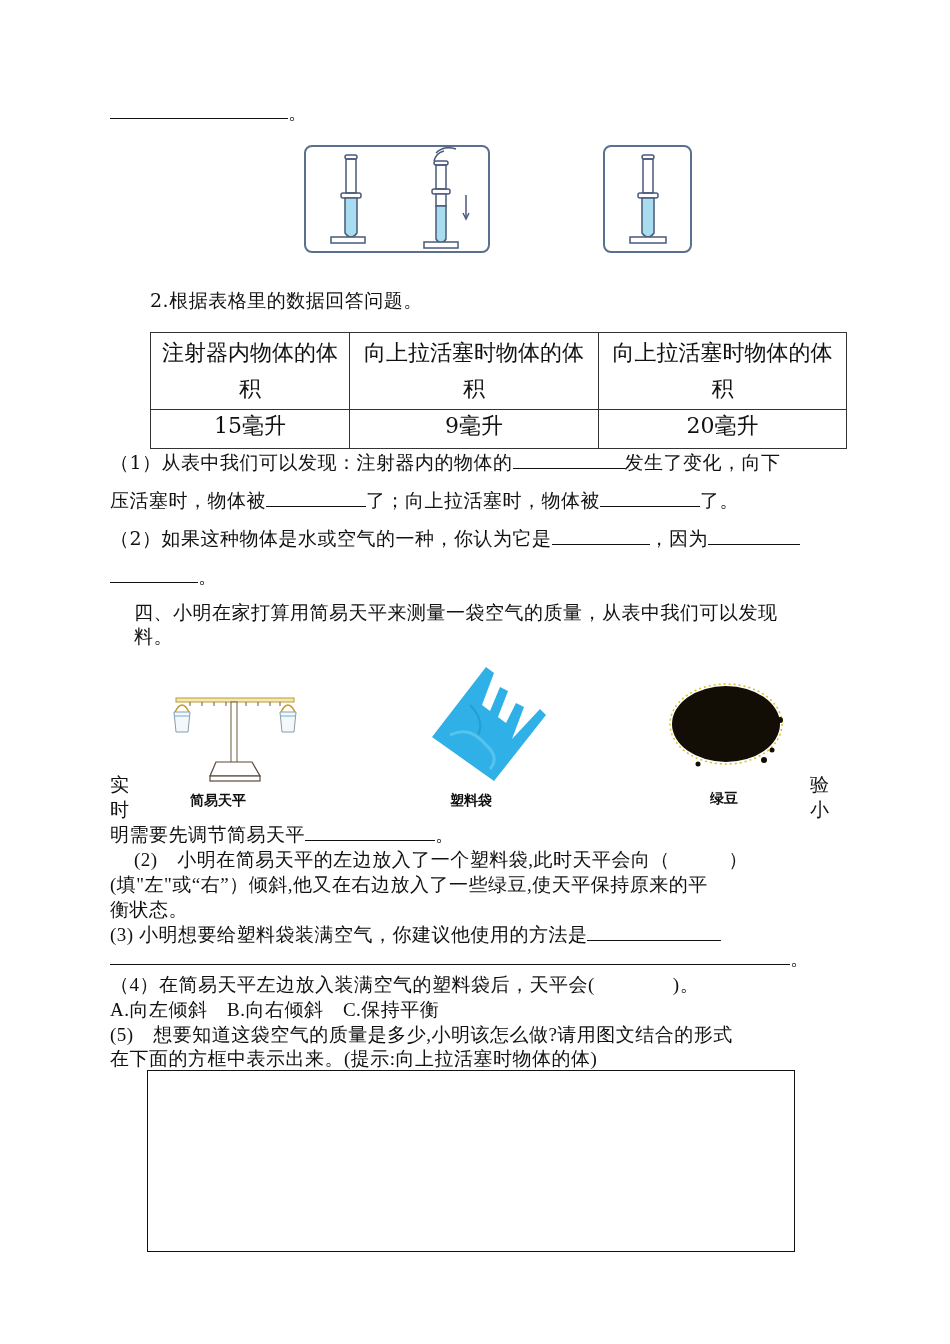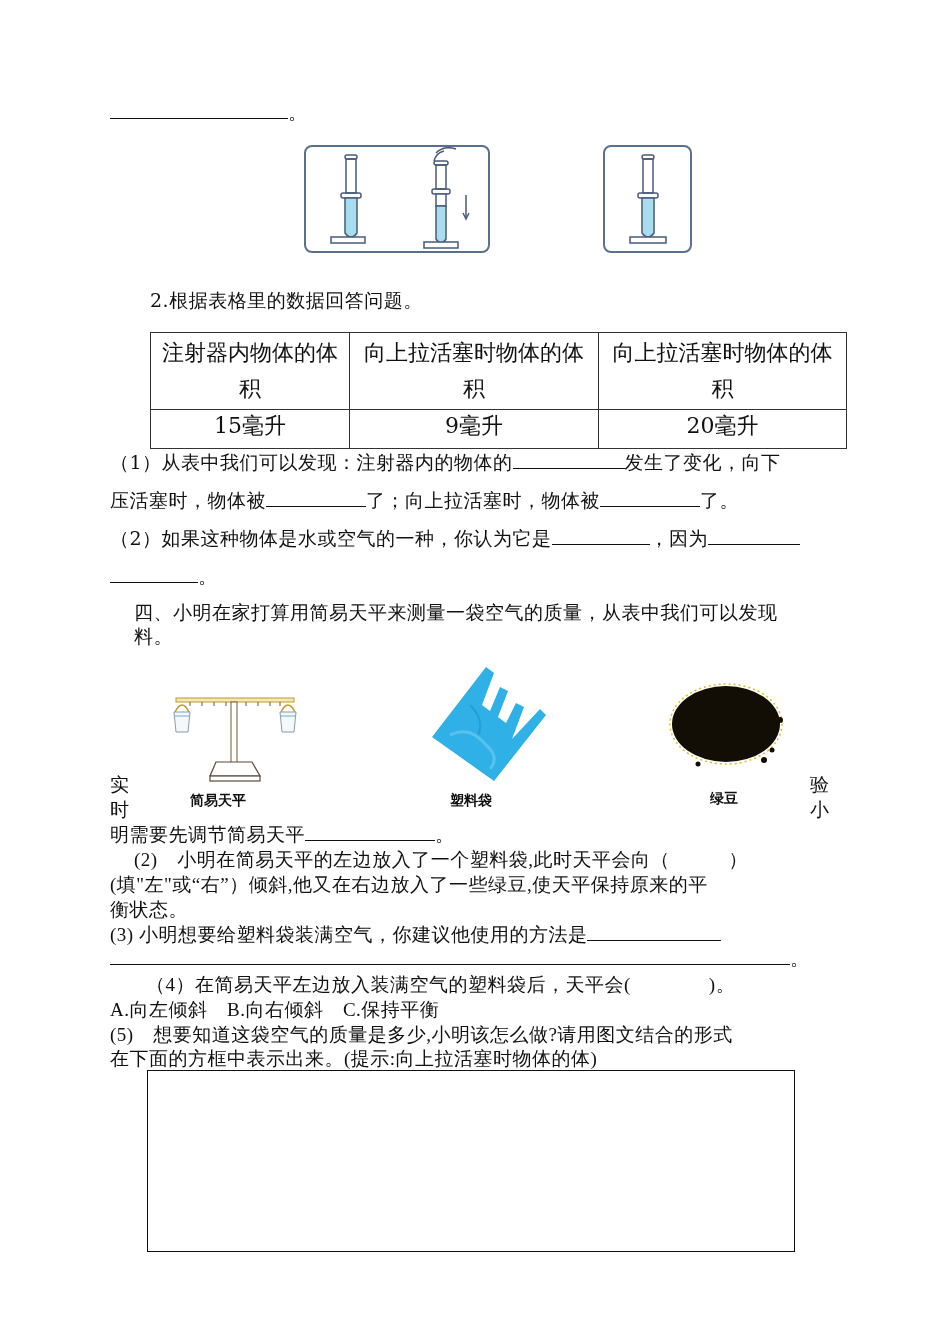--- a/index.html
+++ b/index.html
@@ -167,19 +167,19 @@
 <div class="abs line serif2" style="left:110px; top:872px;">(填"左"或“右”）倾斜,他又在右边放入了一些绿豆,使天平保持原来的平</div>
 <div class="abs line serif2" style="left:110px; top:897px;">衡状态。</div>
 
 <div class="abs line serif2" style="left:110px; top:922px;">
   <span>(3) 小明想要给塑料袋装满空气，你建议他使用的方法是</span><span class="blank" style="width:134px;"></span>
 </div>
 <div class="abs line" style="left:110px; top:946px;">
   <span class="blank" style="width:680px;"></span><span>。</span>
 </div>
 
-<div class="abs line serif2" style="left:110px; top:972px;margin-left:36px;">（4）在简易天平左边放入装满空气的塑料袋后，天平会(　　　　)。</div>
+<div class="abs line serif2" style="left:110px; top:972px;">（4）在简易天平左边放入装满空气的塑料袋后，天平会(　　　　)。</div>
 <div class="abs line serif2" style="left:110px; top:997px;">A.向左倾斜　B.向右倾斜　C.保持平衡</div>
 
 <div class="abs line serif2" style="left:110px; top:1022px;">(5)　想要知道这袋空气的质量是多少,小明该怎么做?请用图文结合的形式</div>
 <div class="abs line serif2" style="left:110px; top:1046px;">在下面的方框中表示出来。(提示:向上拉活塞时物体的体)</div>
 
 <div class="answer-box"></div>
 
 </body></html>

